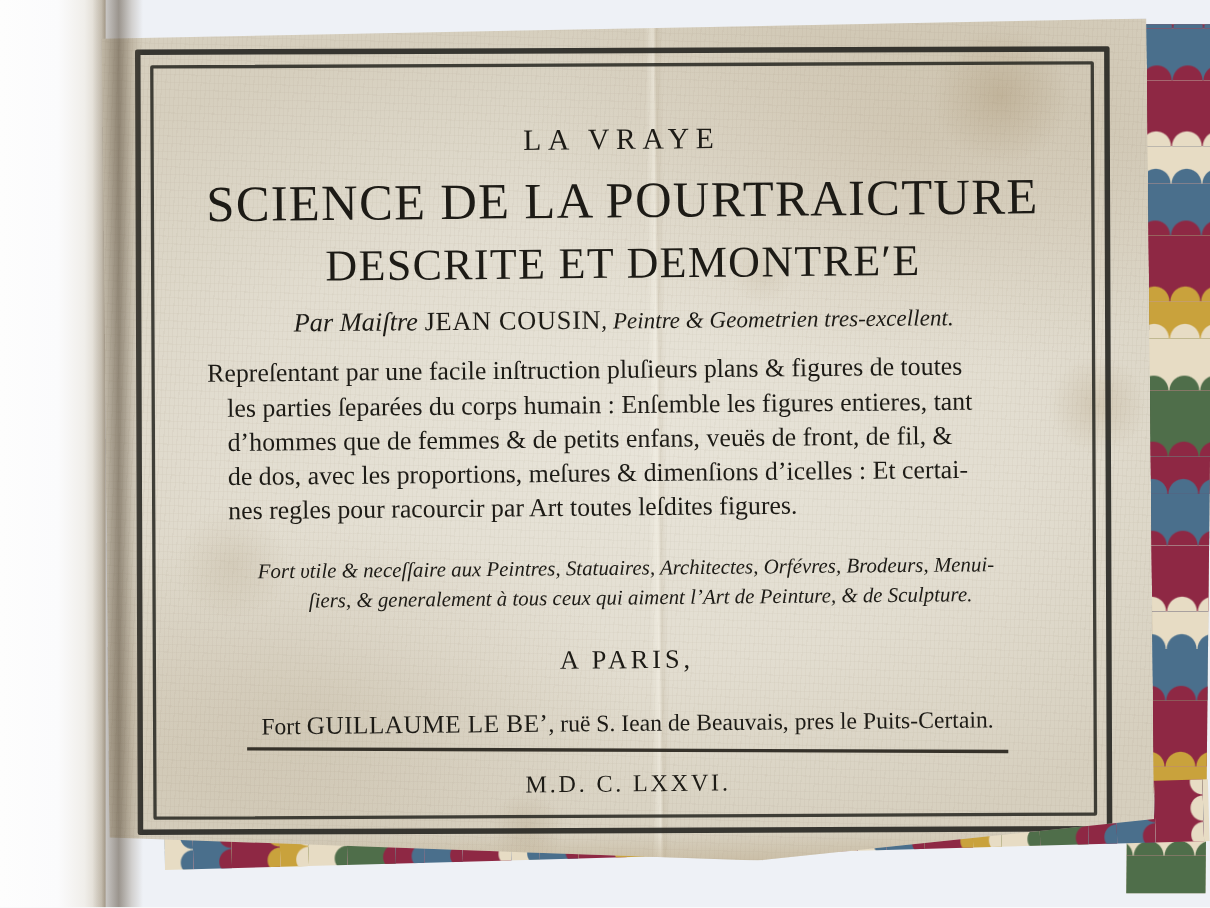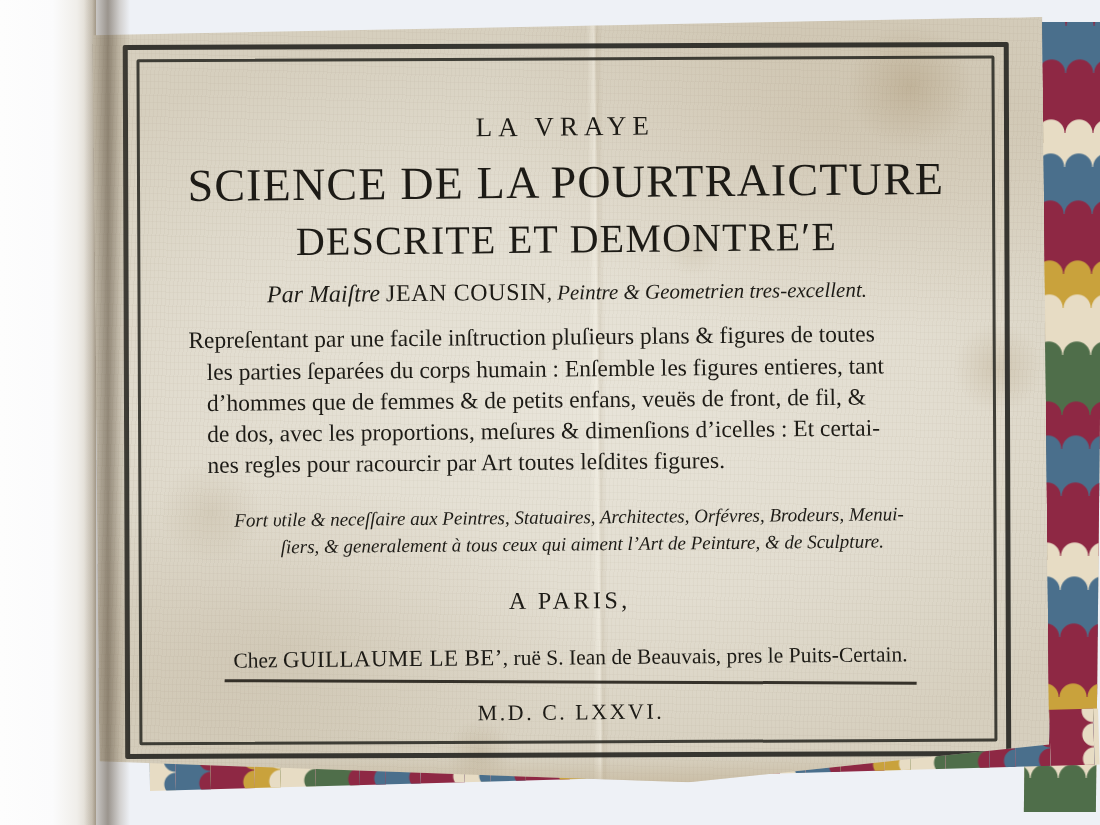--- a/index.html
+++ b/index.html
@@ -201,21 +201,21 @@
       </div>
 
       <div class="ital">
         <span class="l">Fort υtile &amp; neceſſaire aux Peintres, Statuaires, Architectes, Orfévres, Brodeurs, Menui-</span>
         <span class="l l2">ſiers, &amp; generalement à tous ceux qui aiment l’Art de Peinture, &amp; de Sculpture.</span>
       </div>
 
       <div class="ln-paris">A PARIS,</div>
 
       <div class="ln-imprint">
-        <span>Chez</span>
+        <span>Fort</span>
         <span class="sc">GUILLAUME LE BE’</span><span>, ruë S. Iean de Beauvais, pres le Puits-Certain.</span>
       </div>
 
       <div class="rule"></div>
 
       <div class="ln-date">M.D. C. LXXVI.</div>
     </div>
 
     <div class="edge"></div>
   </div>

